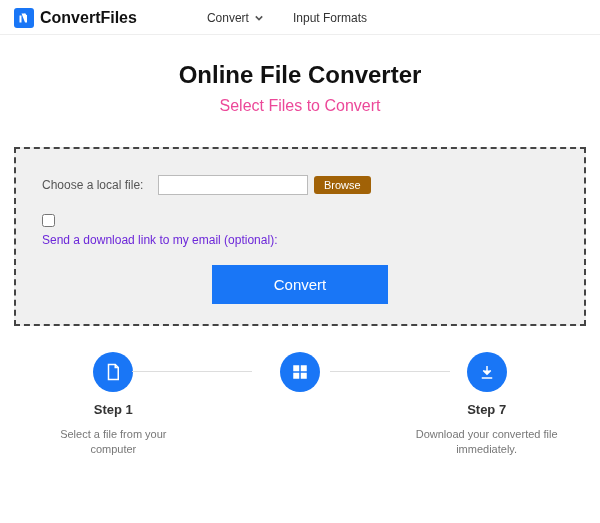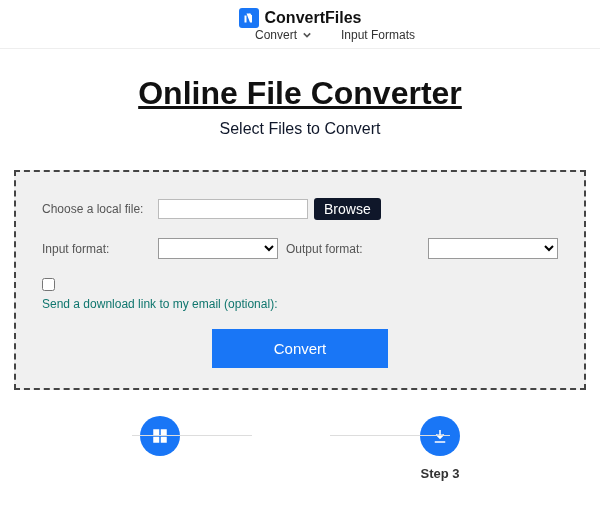--- a/index.html
+++ b/index.html
@@ -1,38 +1,38 @@
 <!DOCTYPE html>
 <html><head>
 <meta charset="utf-8">
 <style>
   * { box-sizing: border-box; margin: 0; padding: 0; }
   body { font-family: -apple-system, BlinkMacSystemFont, "Segoe UI", Arial, sans-serif; background: #fff; width: 600px; color: #333; }
-  .header { display: flex; align-items: center; padding: 8px 14px 6px; border-bottom: 1px solid #eee; flex-direction: column; }
+  .header { display: flex; align-items: center; padding: 8px 14px 6px; border-bottom: 1px solid #eee; }
   .logo-wrap { display: flex; align-items: center; gap: 6px; }
   .logo-badge { width: 20px; height: 20px; background: #1976f6; border-radius: 3px; display:flex; align-items:center; justify-content:center; }
   .logo-badge svg { width: 12px; height: 12px; fill: #fff; }
   .logo-text { font-weight: 800; font-size: 16px; color: #111; }
   .nav { display: flex; gap: 30px; margin-left: 70px; }
   .nav-item { font-size: 12px; color: #333; cursor: pointer; display:flex; align-items:center; gap:6px; }
   .chev { display:inline-block; }
   .chev svg { width:8px; height:8px; stroke:#555; fill:none; stroke-width:2; }
-  h1.page-title { text-align: center; font-size: 32px; font-weight: 800; color: #111; margin-top: 26px; text-decoration: underline; }
-  .page-sub { text-align: center; font-size: 16px; color: #0f172a; margin-top: 8px; font-weight: 400; }
+  h1.page-title { text-align: center; font-size: 24px; font-weight: 800; color: #111; margin-top: 26px; }
+  .page-sub { text-align: center; font-size: 16px; color: #ec4899; margin-top: 8px; font-weight: 400; }
   .panel-wrap { padding: 14px 14px 0 14px; margin-top: 18px; }
   .panel { background: #f0f0f0; border: 2px dashed #444; padding: 26px 26px 20px 26px; }
   .row { display: flex; align-items: center; gap: 6px; margin-bottom: 18px; font-size: 12px; color: #555; }
   .lbl { width: 110px; white-space: nowrap; }
   .txt-input { width: 150px; height: 20px; border: 1px solid #bbb; background:#fff; font-size:11px; padding:0 4px; }
-  .browse { background: #0f172a; color: #fff; border: none; border-radius: 3px; font-size: 14px; padding: 3px 10px; cursor: pointer; }
+  .browse { background: #a16207; color: #fff; border: none; border-radius: 3px; font-size: 11px; padding: 3px 10px; cursor: pointer; }
   .sel { width: 120px; height: 21px; border: 1px solid #999; background:#fff; font-size:11px; }
   .out-lbl { margin-left: 2px; white-space: nowrap; width: auto; }
   .chk-row { margin-top: 4px; margin-bottom: 18px; }
   input[type=checkbox] { margin-bottom: 6px; }
-  .chk-lbl { font-size: 12px; color: #0f766e; display:block; }
+  .chk-lbl { font-size: 12px; color: #6d28d9; display:block; }
   .convert-wrap { text-align: center; }
   .convert-btn { background: #1976f6; color: #fff; border: none; font-size: 15px; padding: 11px 62px; cursor: pointer; }
   .steps { display: flex; justify-content: space-around; align-items: flex-start; margin-top: 26px; padding: 0 20px 14px; position: relative; }
   .step { text-align: center; width: 160px; }
   .circle { width: 40px; height: 40px; background: #1976f6; border-radius: 50%; margin: 0 auto 10px; display:flex; align-items:center; justify-content:center; }
   .circle svg { width: 18px; height: 18px; fill: #fff; stroke:#fff; }
   .step-title { font-size: 13px; font-weight: 700; margin-bottom: 10px; }
   .step-desc { font-size: 11px; color: #777; line-height: 1.4; padding: 0 6px; }
   .connector { position:absolute; top:19px; height:1px; background:#ddd; }
   .c1 { left: 132px; width: 120px; }
@@ -67,52 +67,57 @@
 <h1 class="page-title">Online File Converter</h1>
 <div class="page-sub">Select Files to Convert</div>
 
 <div class="panel-wrap">
   <div class="panel">
     <div class="row">
       <span class="lbl">Choose a local file:</span>
       <input class="txt-input" type="text" value="" style="">
       <button class="browse">Browse</button>
     </div>
-    <div class="row">
-      <span class="lbl">Input format:</span>
-      <select class="sel"><option></option></select>
-      <span class="out-lbl">Output format:</span>
-      <select class="sel" style="margin-left:auto;width:130px;"><option></option></select>
-    </div>
     <div class="chk-row">
       <input type="checkbox" style="">
       <span class="chk-lbl">Send a download link to my email (optional):</span>
     </div>
     <div class="convert-wrap">
       <button class="convert-btn">Convert</button>
     </div>
   </div>
 </div>
 
 <div class="steps">
   <div class="connector c1"></div>
   <div class="connector c2"></div>
+  <div class="step">
+    <div class="circle">
+      <svg viewBox="0 0 24 24">
+          <path d="M6 2h9l4 4v16H6z" fill="none" stroke="#fff" stroke-width="2"></path>
+          <path d="M15 2v4h4" fill="none" stroke="#fff" stroke-width="2"></path>
+        </svg>
+    </div>
+    <div class="step-title">Step 1</div>
+    <div class="step-desc">Select a file from your computer</div>
+  </div>
   <div class="step">
     <div class="circle">
       <svg viewBox="0 0 24 24" fill="none" stroke="#fff" stroke-width="2">
           <rect x="4" y="4" width="6" height="6"></rect>
           <rect x="14" y="4" width="6" height="6"></rect>
           <rect x="4" y="14" width="6" height="6"></rect>
           <rect x="14" y="14" width="6" height="6"></rect>
         </svg>
     </div>
   </div>
   <div class="step">
     <div class="circle">
       <svg viewBox="0 0 24 24" fill="none" stroke="#fff" stroke-width="2">
           <path d="M12 4v10"></path>
           <path d="M7 10l5 5 5-5"></path>
           <path d="M5 20h14"></path>
         </svg>
     </div>
-    <div class="step-title">Step 3</div>
+    <div class="step-title">Step 7</div>
+    <div class="step-desc">Download your converted file immediately.</div>
   </div>
 </div>
 
 </body></html>

